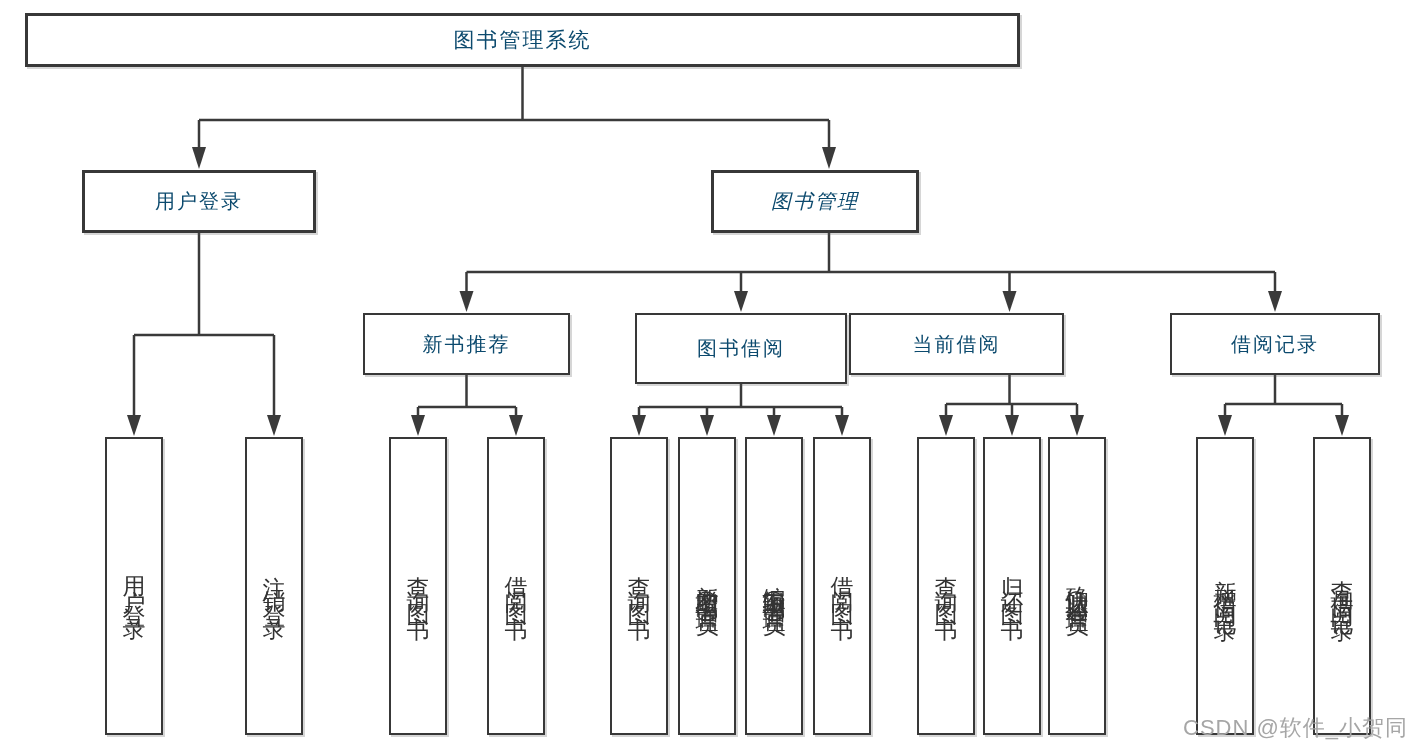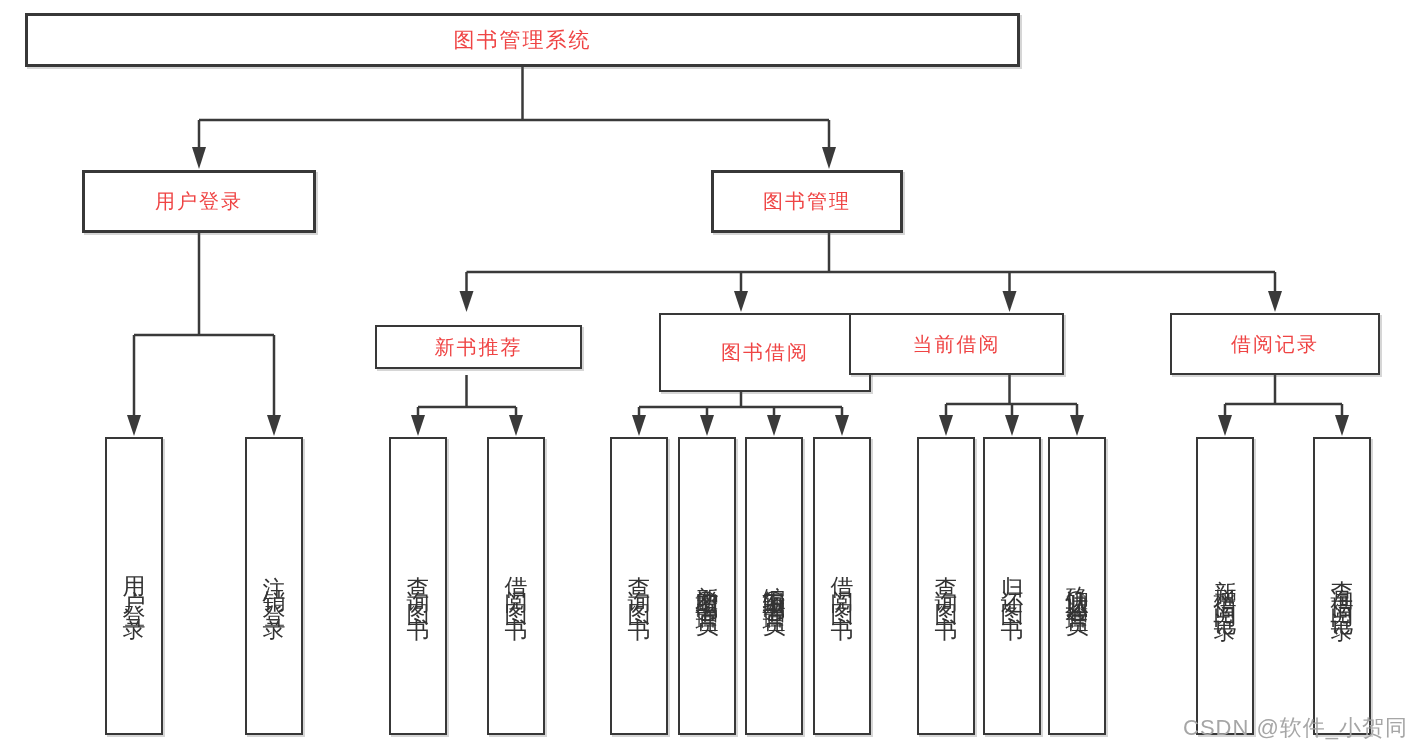--- a/index.html
+++ b/index.html
@@ -23,42 +23,42 @@
     border: 2px solid #383838;
     box-sizing: border-box;
     display: flex;
     align-items: center;
     justify-content: center;
     z-index: 2;
     box-shadow: 2px 2px 0 rgba(90,90,90,0.25);
   }
   .node.heavy { border-width: 3px; }
   .hlabel {
-    color: #ef4444;
+    color: #0c4a6e;
     font-size: 20px;
     letter-spacing: 2px;
     white-space: nowrap;
   }
   .root-box .hlabel { font-size: 21px; }
   .vlabel {
     writing-mode: vertical-rl;
     text-orientation: mixed;
     color: #333333;
     font-size: 23px;
     line-height: 1;
     white-space: nowrap;
   }
   
   .root-box   { left: 25px;   top: 13px;  width: 995px; height: 54px; }
   
   .n-userlogin{ left: 82px;   top: 170px; width: 234px; height: 63px; }
-  .n-bookmgmt { left: 711px;  top: 170px; width: 192px; height: 63px; }
-  
-  .n-newrec   { left: 375px;  top: 313px; width: 207px; height: 44px; margin-top: 12px; }
-  .n-borrow   { left: 635px;  top: 313px; width: 212px; height: 79px; margin-left: 24px; }
+  .n-bookmgmt { left: 711px;  top: 170px; width: 208px; height: 63px; font-style: italic; }
+  
+  .n-newrec   { left: 363px;  top: 313px; width: 207px; height: 62px; }
+  .n-borrow   { left: 635px;  top: 313px; width: 212px; height: 71px; }
   .n-current  { left: 849px;  top: 313px; width: 215px; height: 62px; }
   .n-records  { left: 1170px; top: 313px; width: 210px; height: 62px; }
   
   .leaf { top: 437px; width: 58px; height: 298px; }
   .l1a { left: 105px; }  .l1b { left: 245px; }
   .l2a { left: 389px; }  .l2b { left: 487px; }
   .l3a { left: 610px; }  .l3b { left: 678px; } .l3c { left: 745px; } .l3d { left: 813px; }
   .l4a { left: 917px; }  .l4b { left: 983px; } .l4c { left: 1048px; }
   .l5a { left: 1196px; } .l5b { left: 1313px; }
   .watermark {

